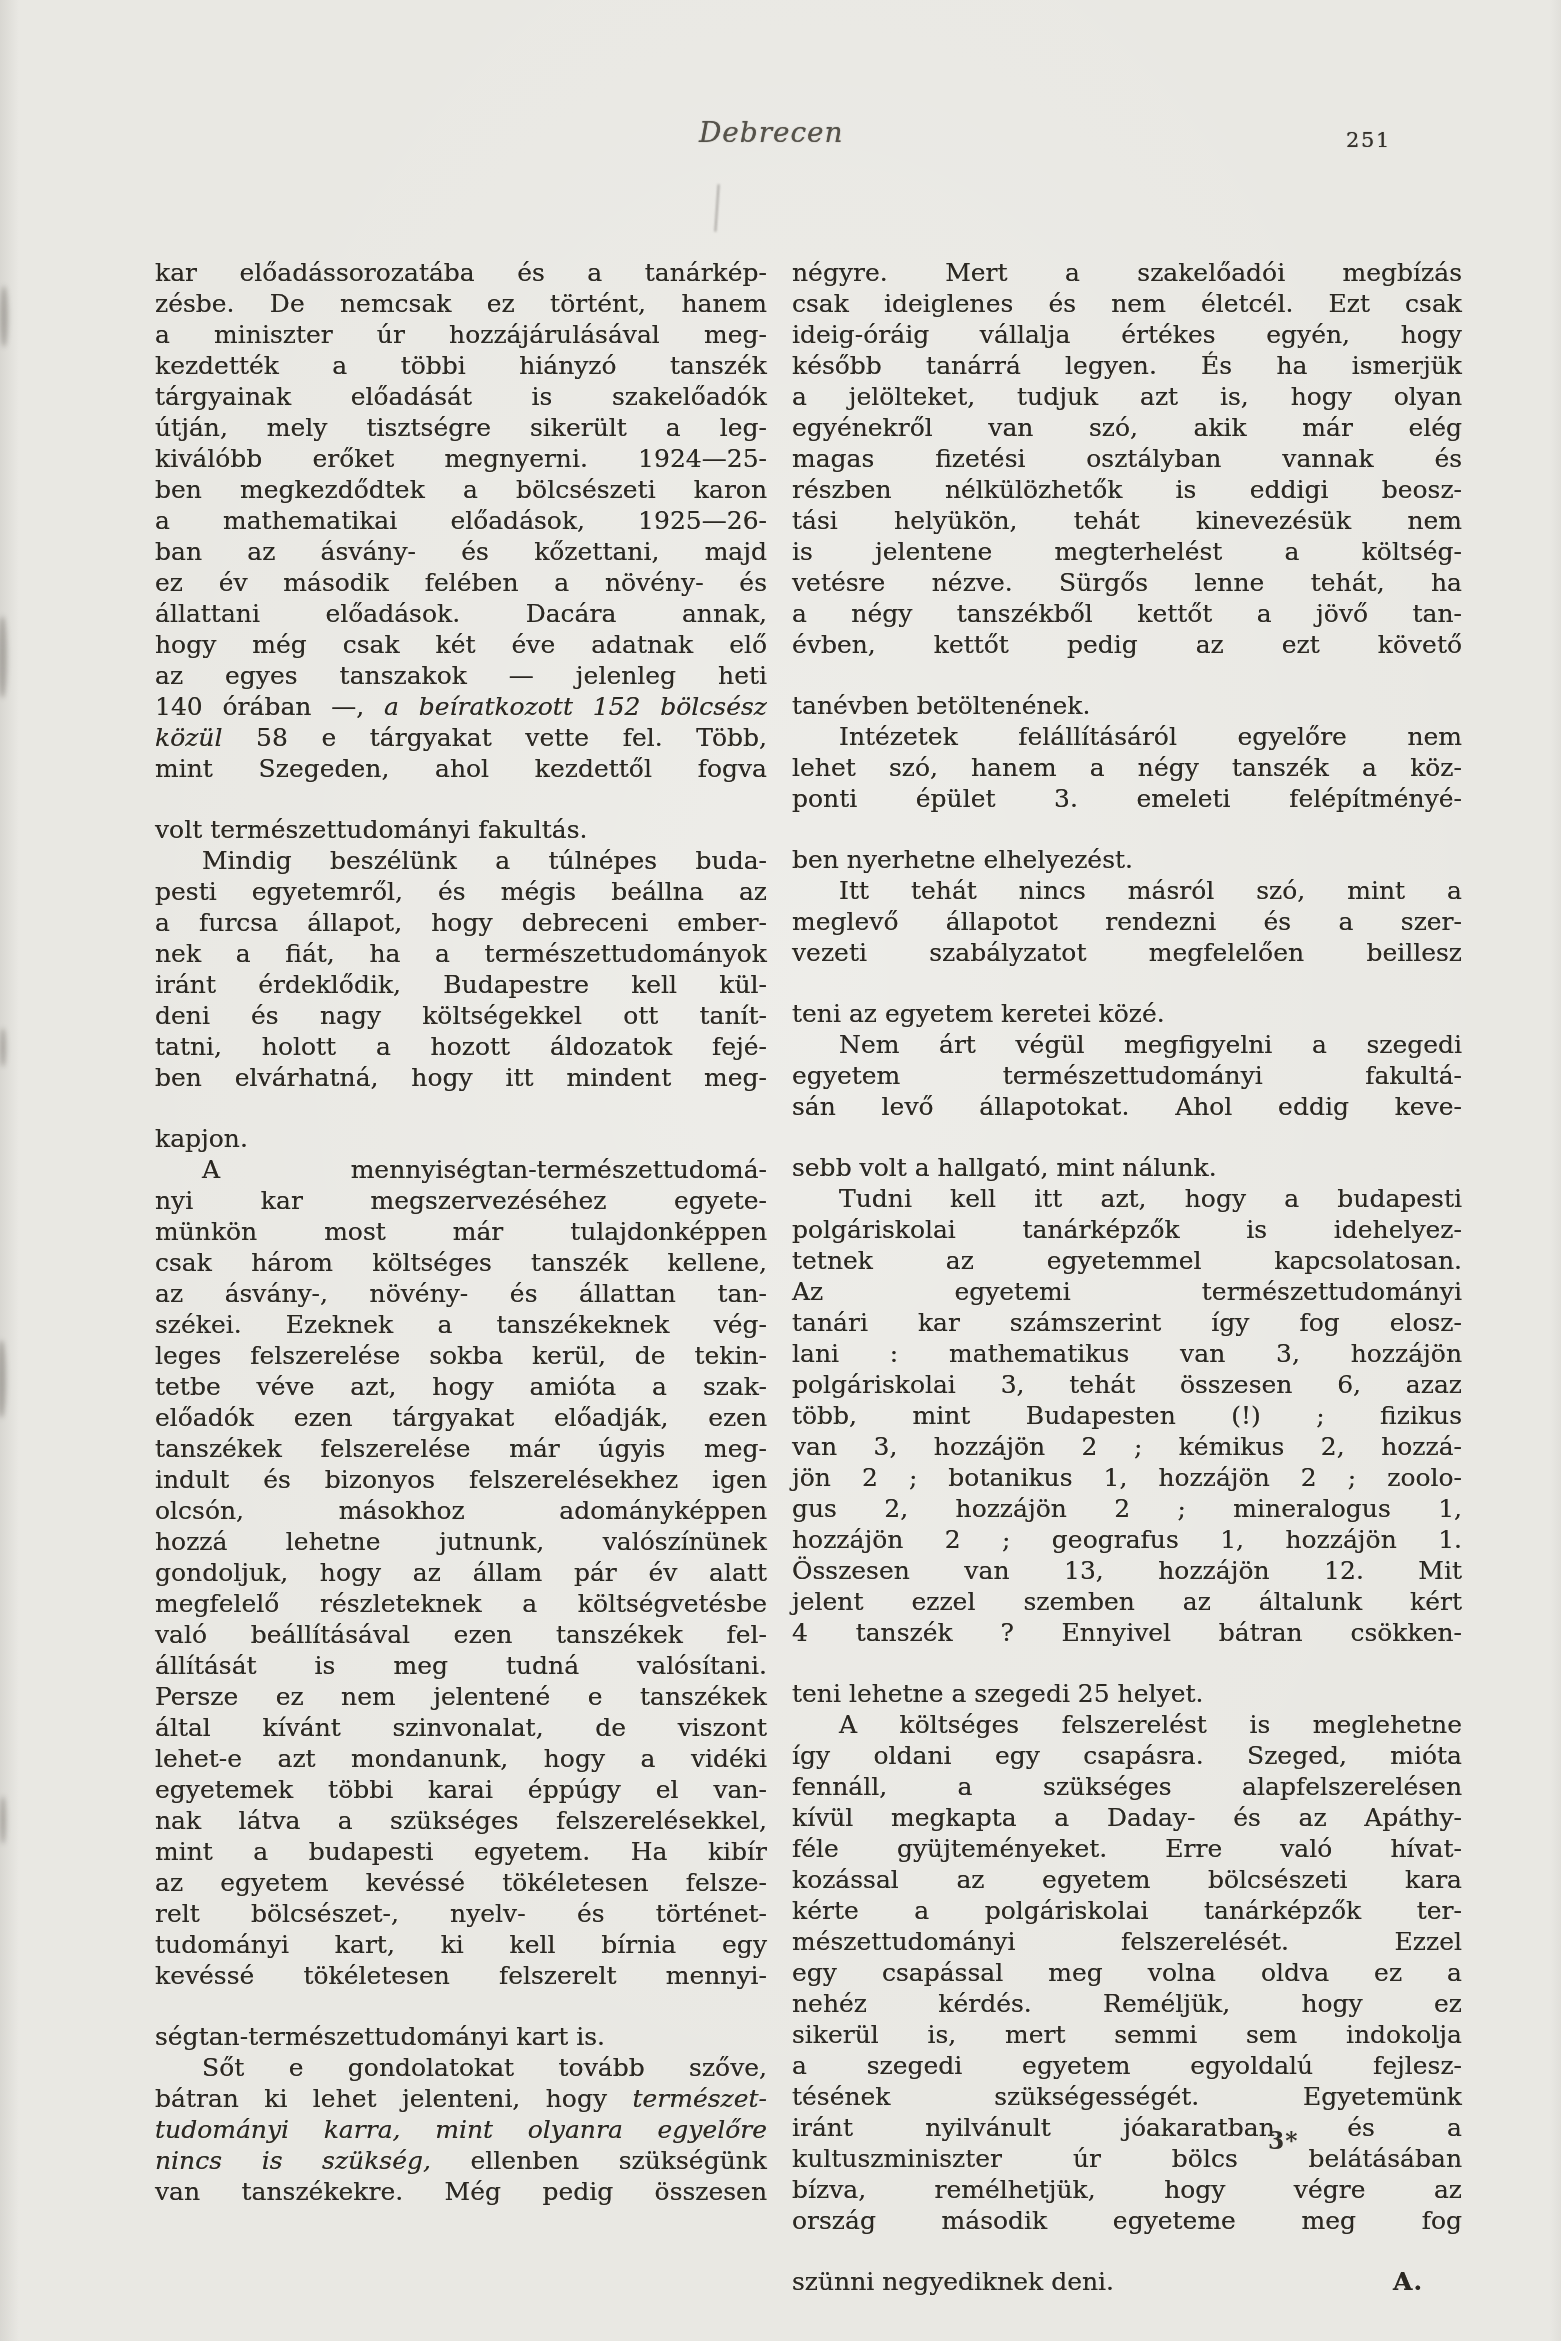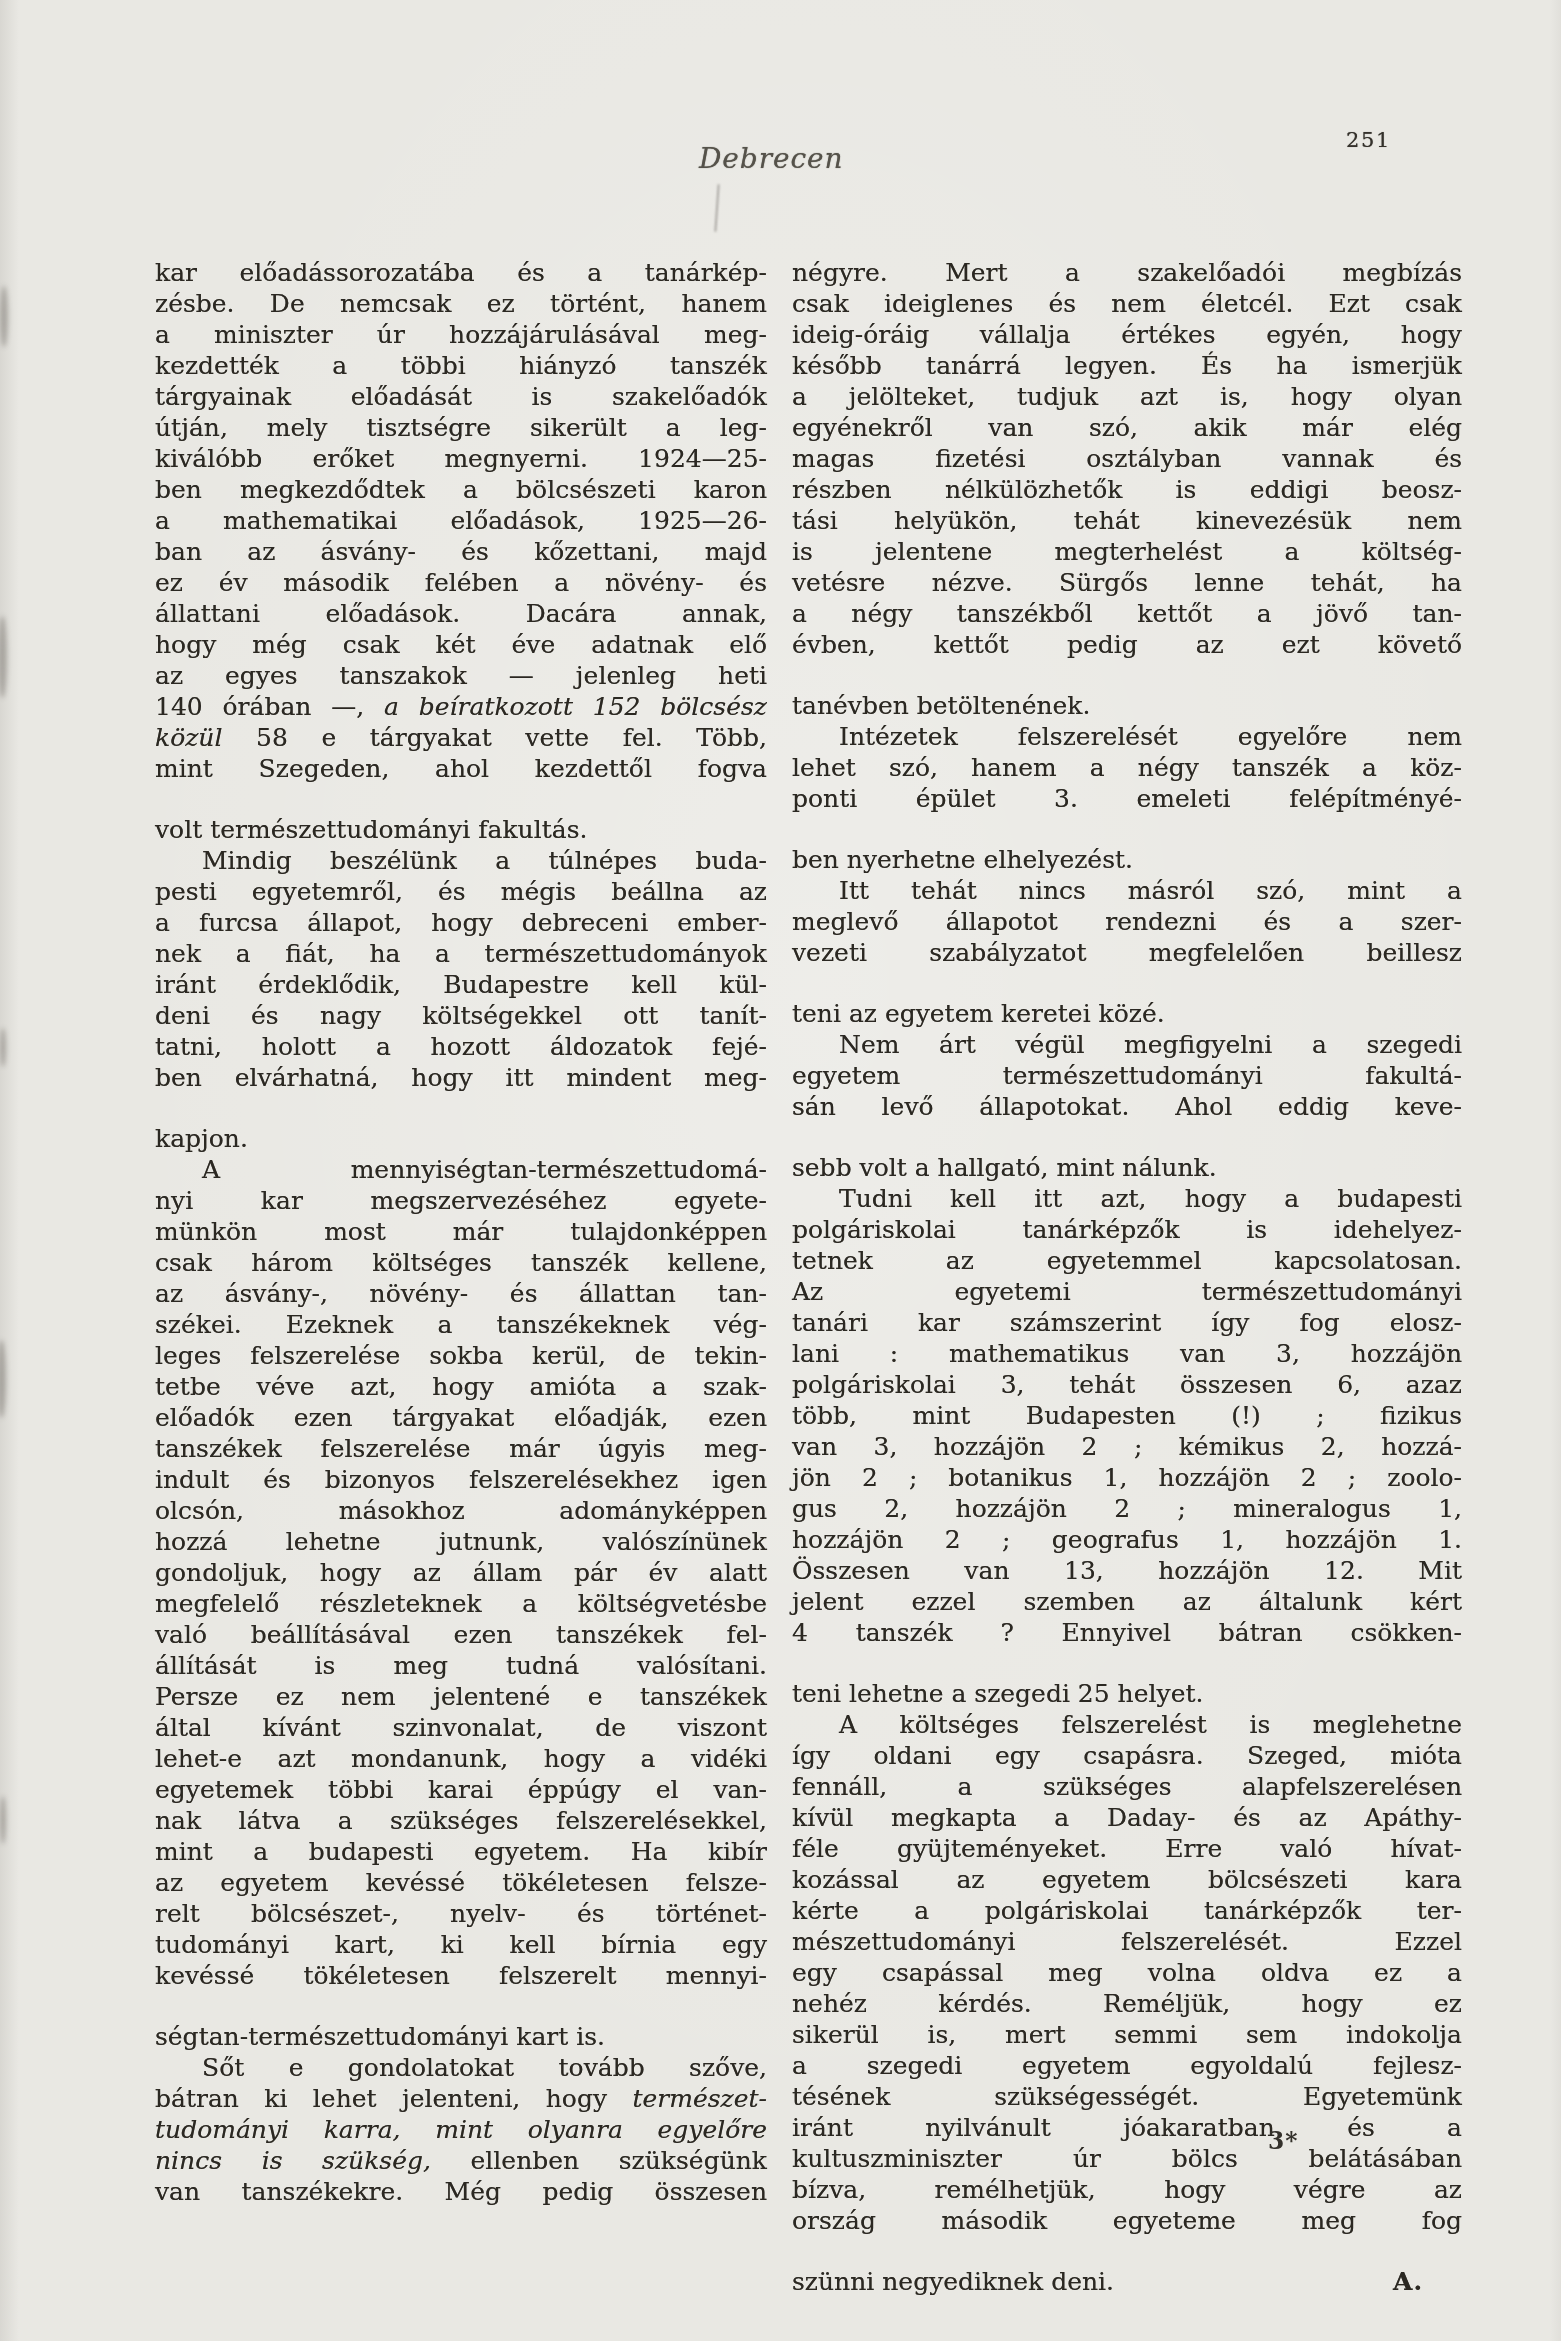--- a/index.html
+++ b/index.html
@@ -12,21 +12,21 @@
       radial-gradient(ellipse at 52% 42%, rgba(255,255,255,0.22), rgba(255,255,255,0) 62%),
       linear-gradient(to right, rgba(70,64,56,0.10), rgba(70,64,56,0) 19px),
       linear-gradient(to left, rgba(70,64,56,0.05), rgba(70,64,56,0) 12px),
       #e9e8e3;
     overflow: hidden;
     font-family: "DejaVu Serif", "Liberation Serif", serif;
     color: #2b2822;
   }
   .running-title {
     position: absolute;
-    left: 699px; top: 142px;
+    left: 699px; top: 116px;
     font-style: italic;
     font-size: 28px;
     color: #55524a;
     text-shadow: 0 0 1px rgba(85,82,74,0.8);
     letter-spacing: 0.9px;
   }
   .page-number {
     position: absolute;
     left: 1346px; top: 128px;
     font-size: 21px;
@@ -166,21 +166,21 @@
       <div class="ln"><span>a jelölteket, tudjuk azt is, hogy olyan</span></div>
       <div class="ln"><span>egyénekről van szó, akik már elég</span></div>
       <div class="ln"><span>magas fizetési osztályban vannak és</span></div>
       <div class="ln"><span>részben nélkülözhetők is eddigi beosz-</span></div>
       <div class="ln"><span>tási helyükön, tehát kinevezésük nem</span></div>
       <div class="ln"><span>is jelentene megterhelést a költség-</span></div>
       <div class="ln"><span>vetésre nézve. Sürgős lenne tehát, ha</span></div>
       <div class="ln"><span>a négy tanszékből kettőt a jövő tan-</span></div>
       <div class="ln"><span>évben, kettőt pedig az ezt követő</span></div>
       <div class="ln end"><span>tanévben betöltenének.</span></div>
-      <div class="ln ind"><span>Intézetek felszerelését egyelőre nem</span></div>
+      <div class="ln ind"><span>Intézetek felállításáról egyelőre nem</span></div>
       <div class="ln"><span>lehet szó, hanem a négy tanszék a köz-</span></div>
       <div class="ln"><span>ponti épület 3. emeleti felépítményé-</span></div>
       <div class="ln end"><span>ben nyerhetne elhelyezést.</span></div>
       <div class="ln ind"><span>Itt tehát nincs másról szó, mint a</span></div>
       <div class="ln"><span>meglevő állapotot rendezni és a szer-</span></div>
       <div class="ln"><span>vezeti szabályzatot megfelelően beillesz</span></div>
       <div class="ln end"><span>teni az egyetem keretei közé.</span></div>
       <div class="ln ind"><span>Nem árt végül megfigyelni a szegedi</span></div>
       <div class="ln"><span>egyetem természettudományi fakultá-</span></div>
       <div class="ln"><span>sán levő állapotokat. Ahol eddig keve-</span></div>

